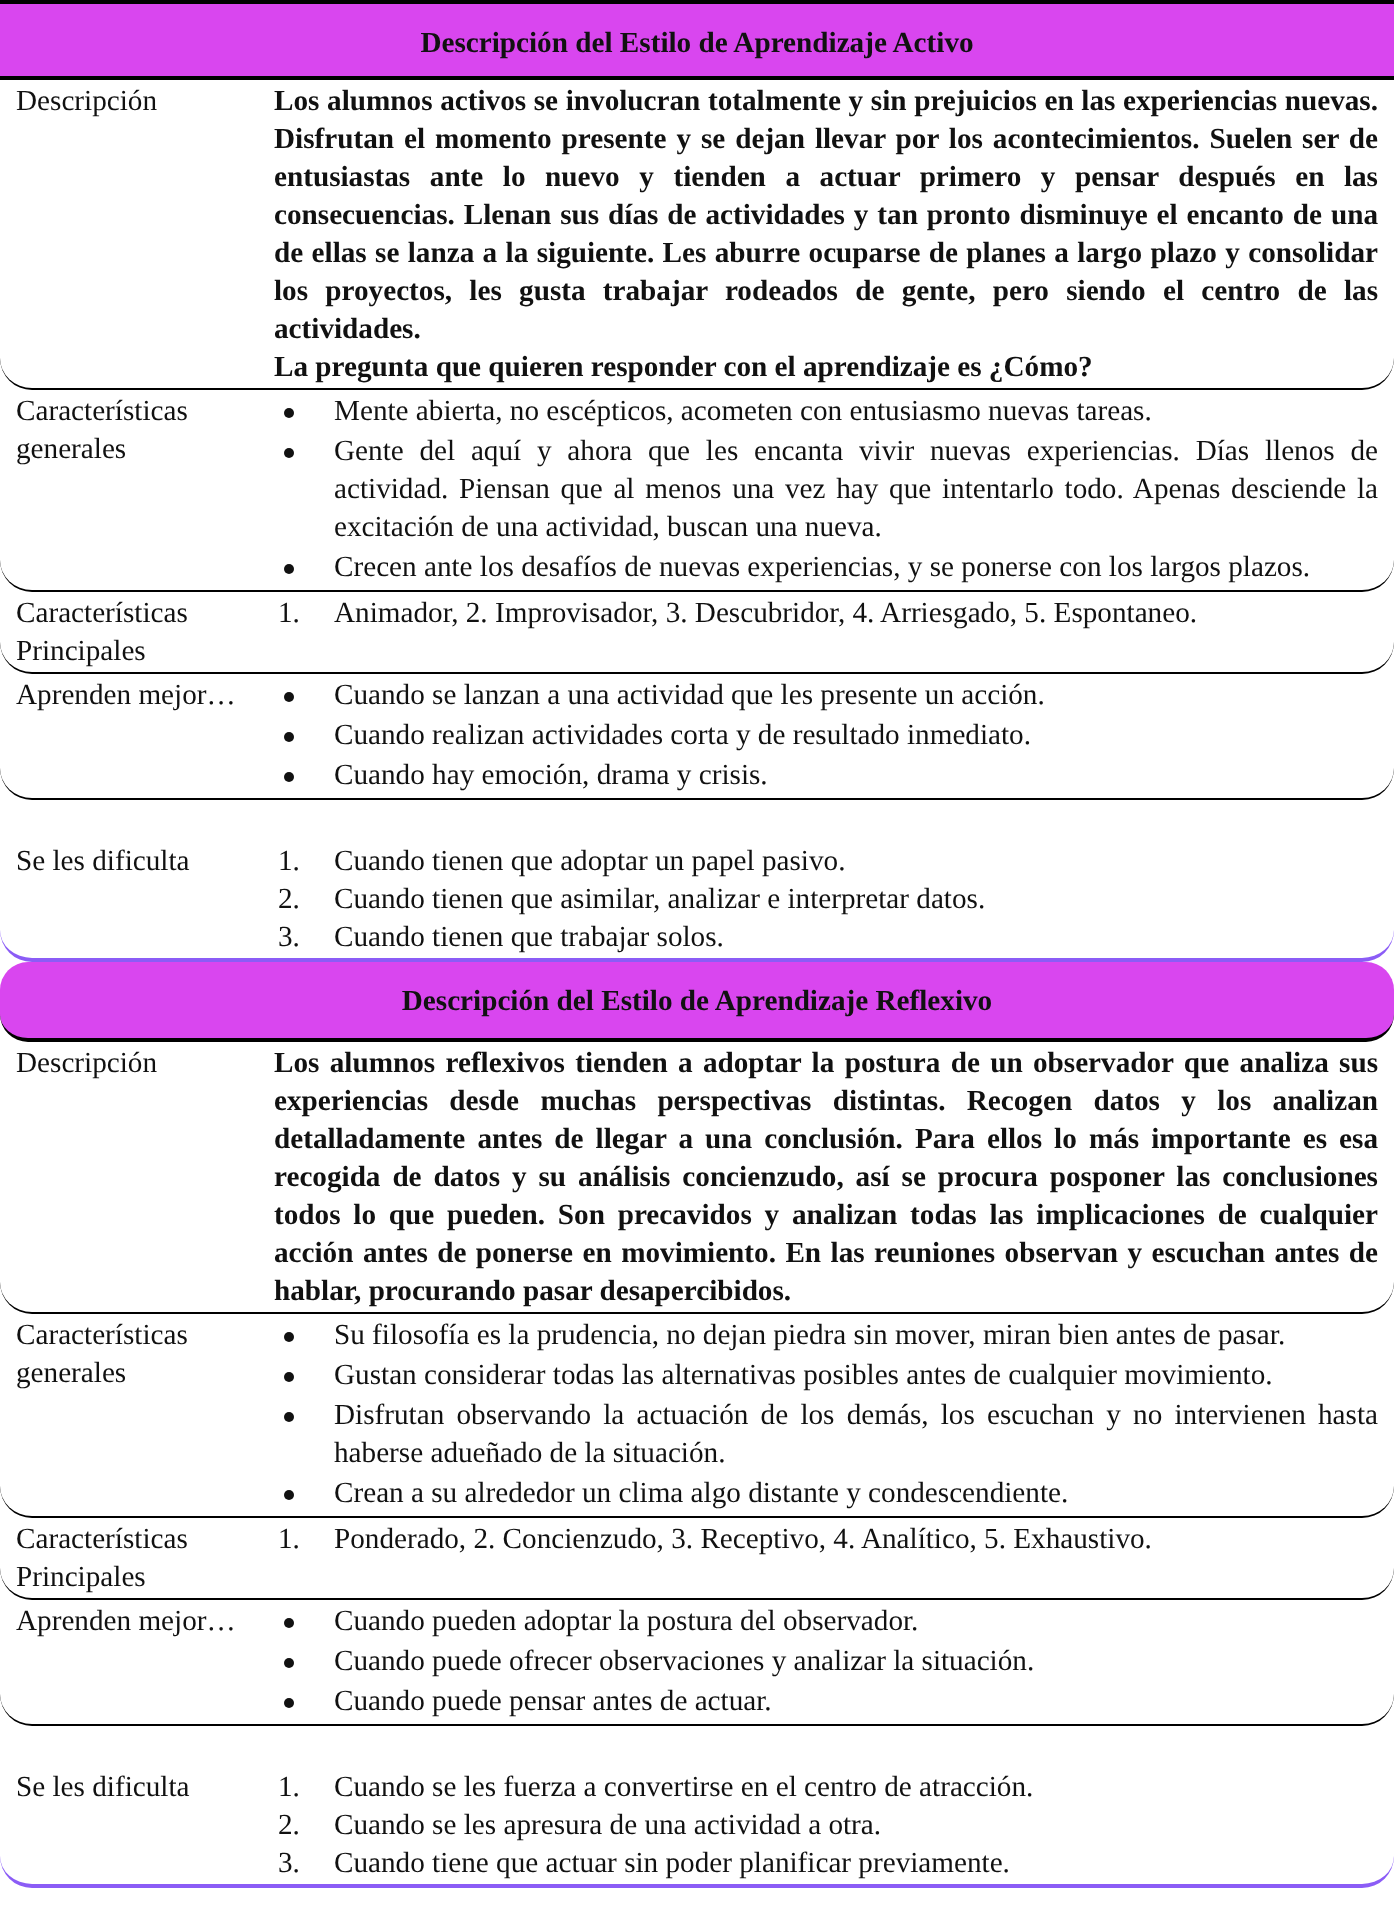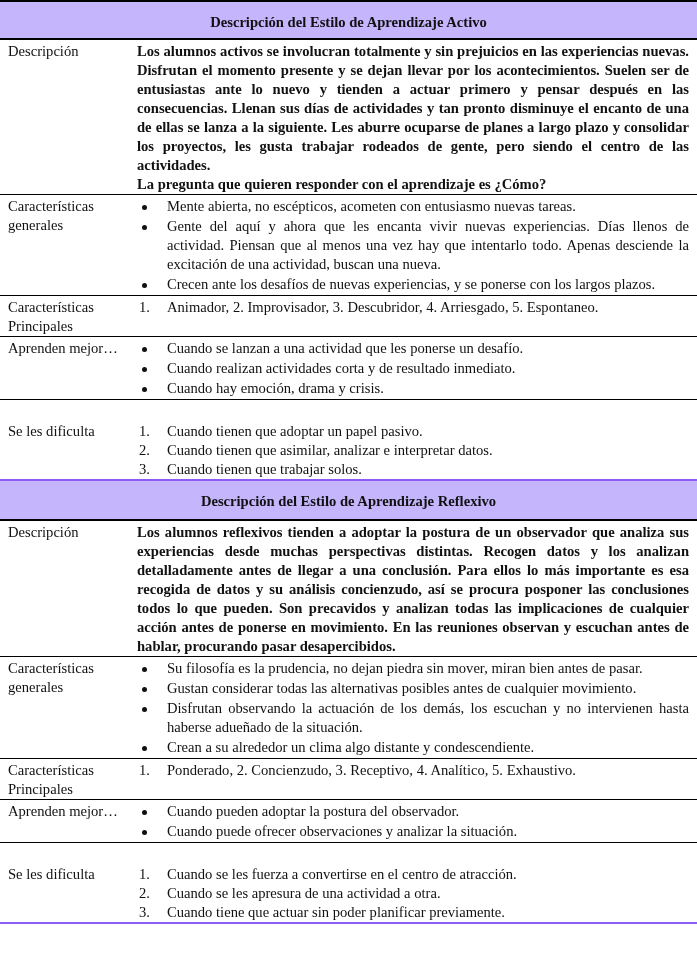--- a/index.html
+++ b/index.html
@@ -3,33 +3,34 @@
 <meta charset="utf-8">
 <style>
   html, body { margin: 0; padding: 0; background: #ffffff; }
   body {
     width: 697px; height: 957px; overflow: hidden;
     font-family: "Liberation Serif", "DejaVu Serif", serif;
     font-size: 14.6px; color: #111;
   }
   .doc { width: 697px; position: relative; }
   .hdr {
-    background: #c4b5fd;
+    background: #d946ef;
     border-top: 2px solid #000;
     border-bottom: 2px solid #000;
     text-align: center;
     font-weight: bold;
     font-size: 14.6px;
     height: 40px; line-height: 40px;
     box-sizing: border-box;
   }
   .row {
     display: flex;
     border-bottom: 1px solid #000;
     box-sizing: border-box;
+    border-radius: 16px;
   }
   .row.last { border-bottom: 2px solid #8b5cf6; margin-top: 20px; }
   .label {
     width: 137px; flex: 0 0 137px;
     padding: 2px 0 0 8px; box-sizing: border-box;
     line-height: 19px;
   }
   .content {
     flex: 1; padding: 2px 8px 0 0; box-sizing: border-box;
     line-height: 19px; text-align: justify;
@@ -89,21 +90,21 @@
         </div>
     </div>
   </div>
 
   <div class="row">
     <div class="label">Aprenden mejor…</div>
     <div class="content">
       <ul class="items bullets">
         <li class="item">
             <span class="mark"><span class="bullet-dot"></span></span>
-            <span class="txt">Cuando se lanzan a una actividad que les ponerse un desafío.</span>
+            <span class="txt">Cuando se lanzan a una actividad que les presente un acción.</span>
           </li>
         <li class="item">
             <span class="mark"><span class="bullet-dot"></span></span>
             <span class="txt">Cuando realizan actividades corta y de resultado inmediato.</span>
           </li>
         <li class="item">
             <span class="mark"><span class="bullet-dot"></span></span>
             <span class="txt">Cuando hay emoción, drama y crisis.</span>
           </li>
       </ul>
@@ -123,21 +124,21 @@
             <span class="txt">Cuando tienen que asimilar, analizar  e interpretar datos.</span>
           </li>
         <li class="item">
             <span class="mark">3.</span>
             <span class="txt">Cuando tienen que trabajar solos.</span>
           </li>
       </ol>
     </div>
   </div>
 
-  <div class="hdr" style="border-top:none;">Descripción del Estilo de Aprendizaje Reflexivo</div>
+  <div class="hdr" style="border-top:none;border-radius:14px;">Descripción del Estilo de Aprendizaje Reflexivo</div>
 
   <div class="row">
     <div class="label">Descripción</div>
     <div class="content">
       <p>Los alumnos reflexivos tienden a adoptar la postura de un observador que analiza sus experiencias desde muchas perspectivas distintas. Recogen datos y los analizan detalladamente antes de llegar a una conclusión. Para ellos lo más importante es esa recogida de datos y su análisis concienzudo, así se procura posponer las conclusiones todos lo que pueden. Son precavidos y analizan todas las implicaciones de cualquier acción antes de ponerse en movimiento. En las reuniones observan y escuchan antes de hablar, procurando pasar desapercibidos.</p>
     </div>
   </div>
 
   <div class="row">
     <div class="label">Características generales</div>
@@ -178,20 +179,24 @@
     <div class="content">
       <ul class="items bullets">
         <li class="item">
             <span class="mark"><span class="bullet-dot"></span></span>
             <span class="txt">Cuando pueden adoptar la postura del observador.</span>
           </li>
         <li class="item">
             <span class="mark"><span class="bullet-dot"></span></span>
             <span class="txt">Cuando puede ofrecer observaciones y analizar la situación.</span>
           </li>
+        <li class="item">
+            <span class="mark"><span class="bullet-dot"></span></span>
+            <span class="txt">Cuando puede pensar antes de actuar.</span>
+          </li>
       </ul>
     </div>
   </div>
 
   <div class="row last">
     <div class="label">Se les dificulta</div>
     <div class="content">
       <ol class="items">
         <li class="item">
             <span class="mark">1.</span>

